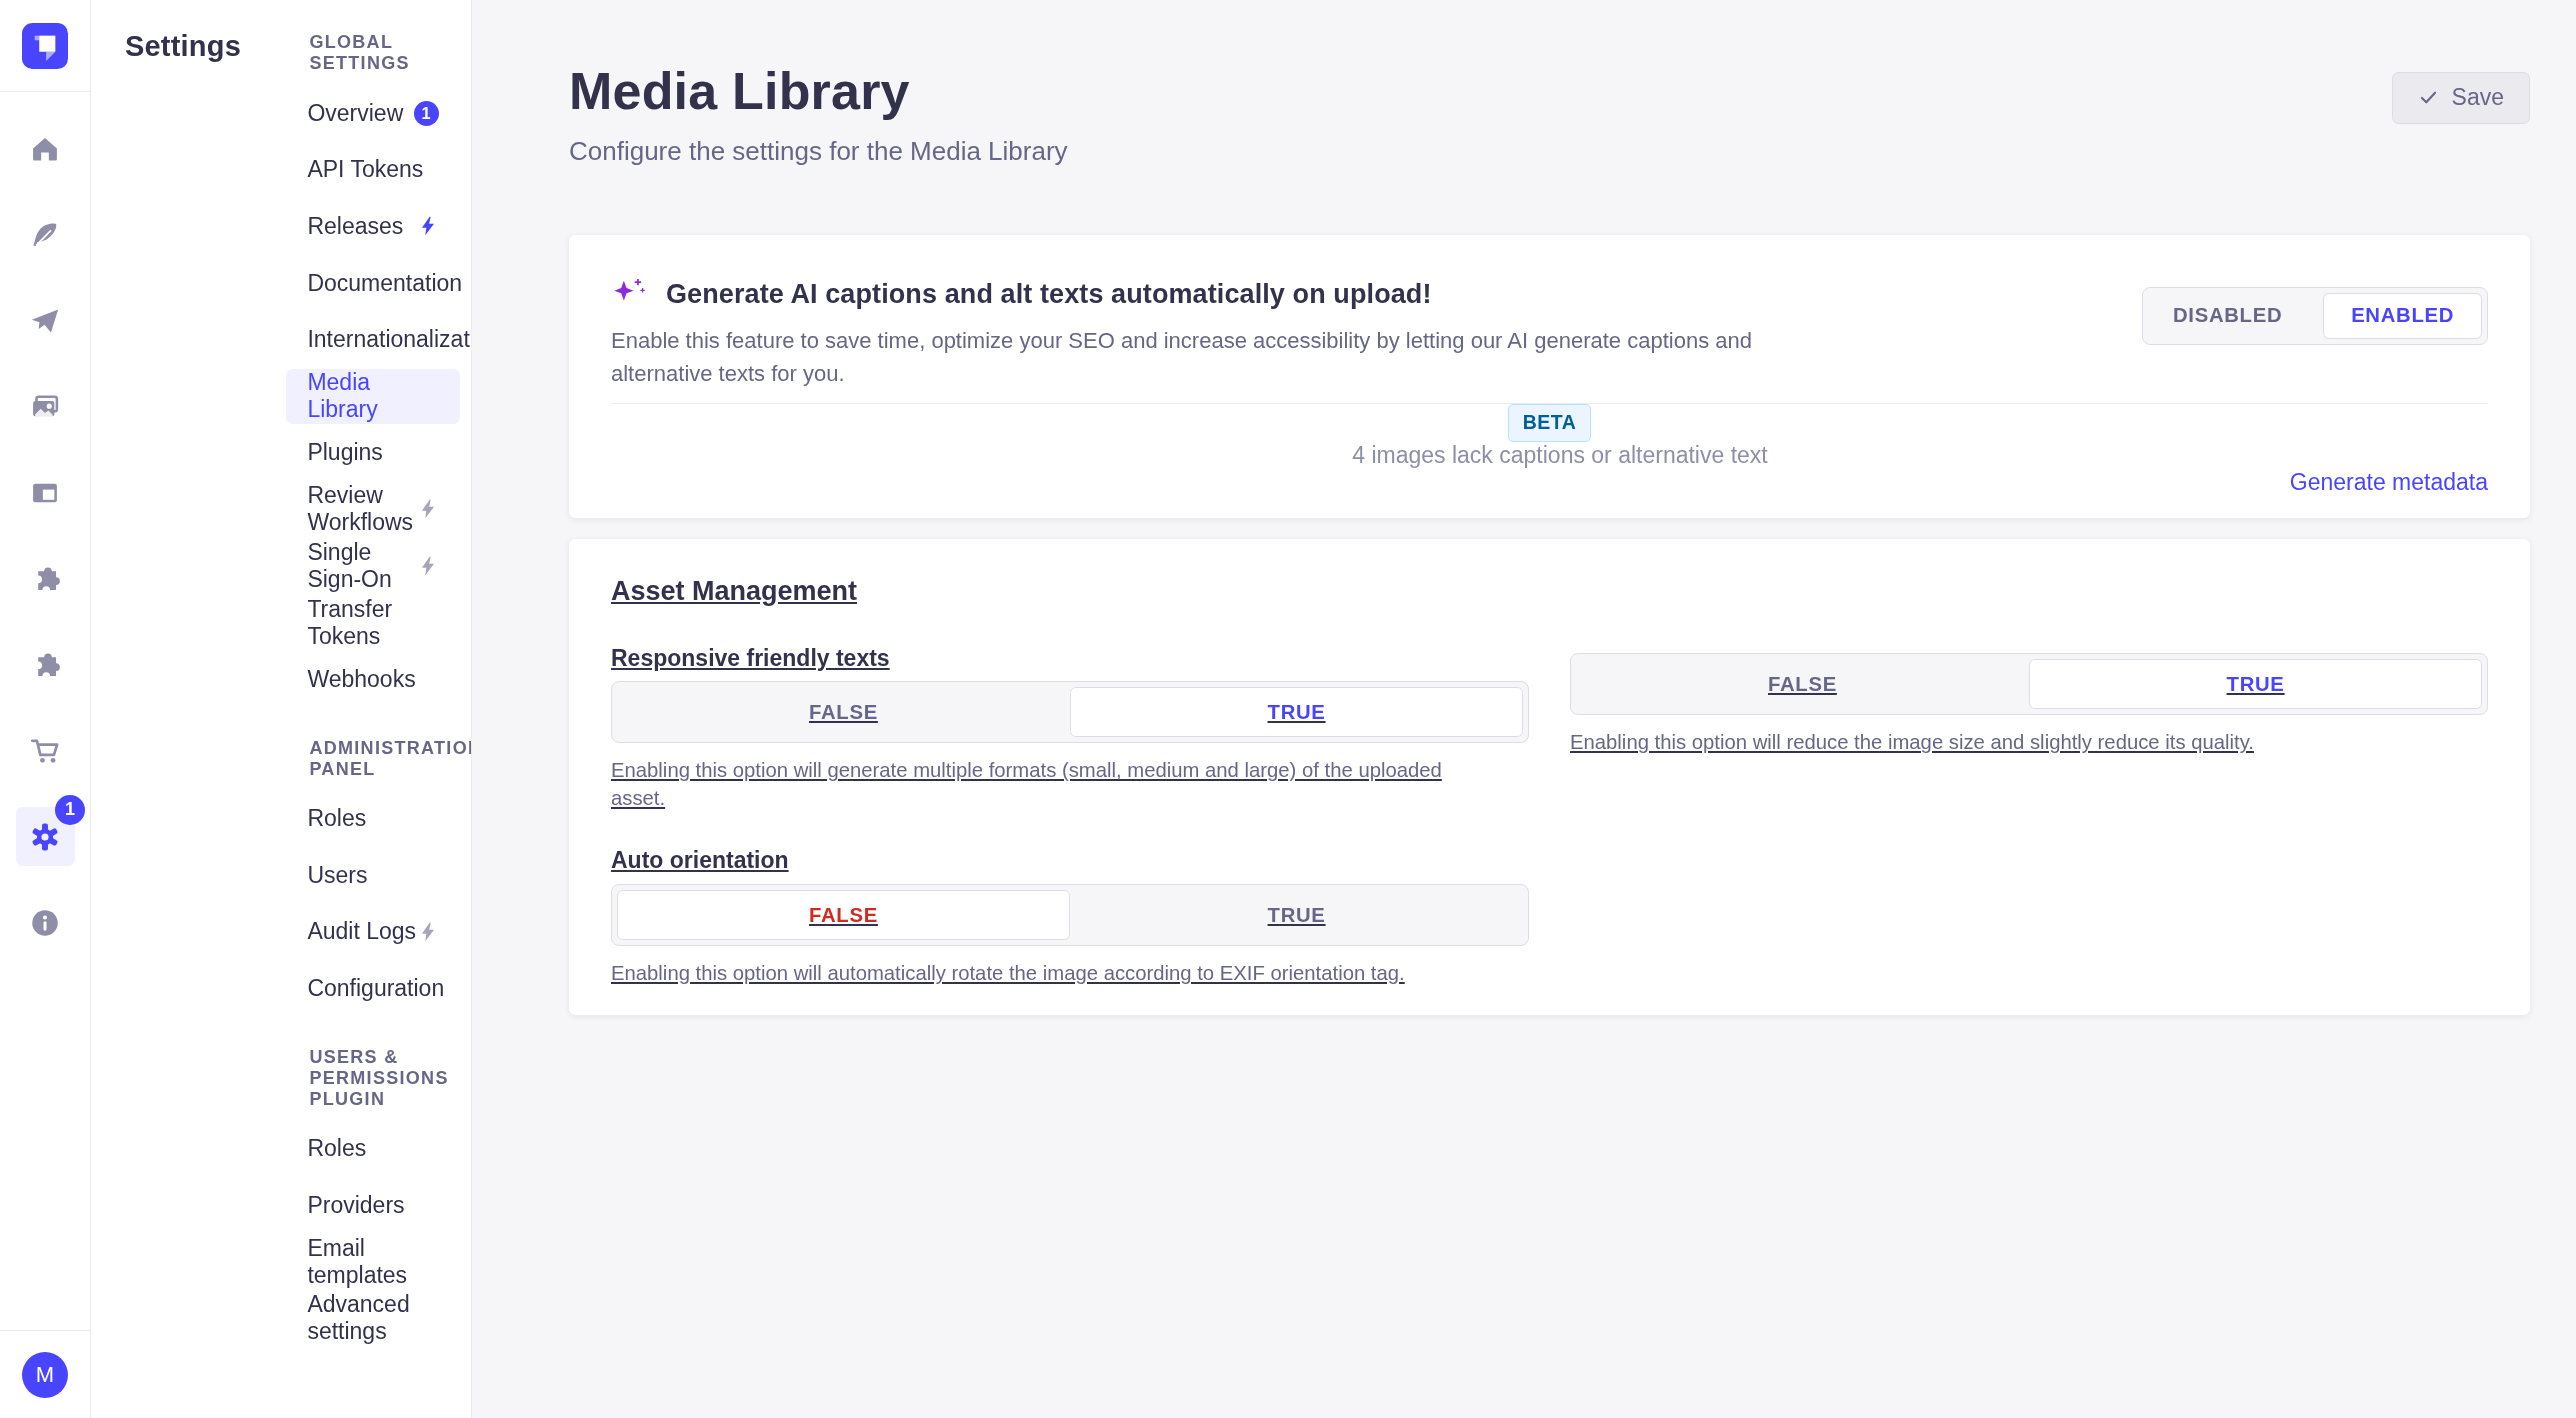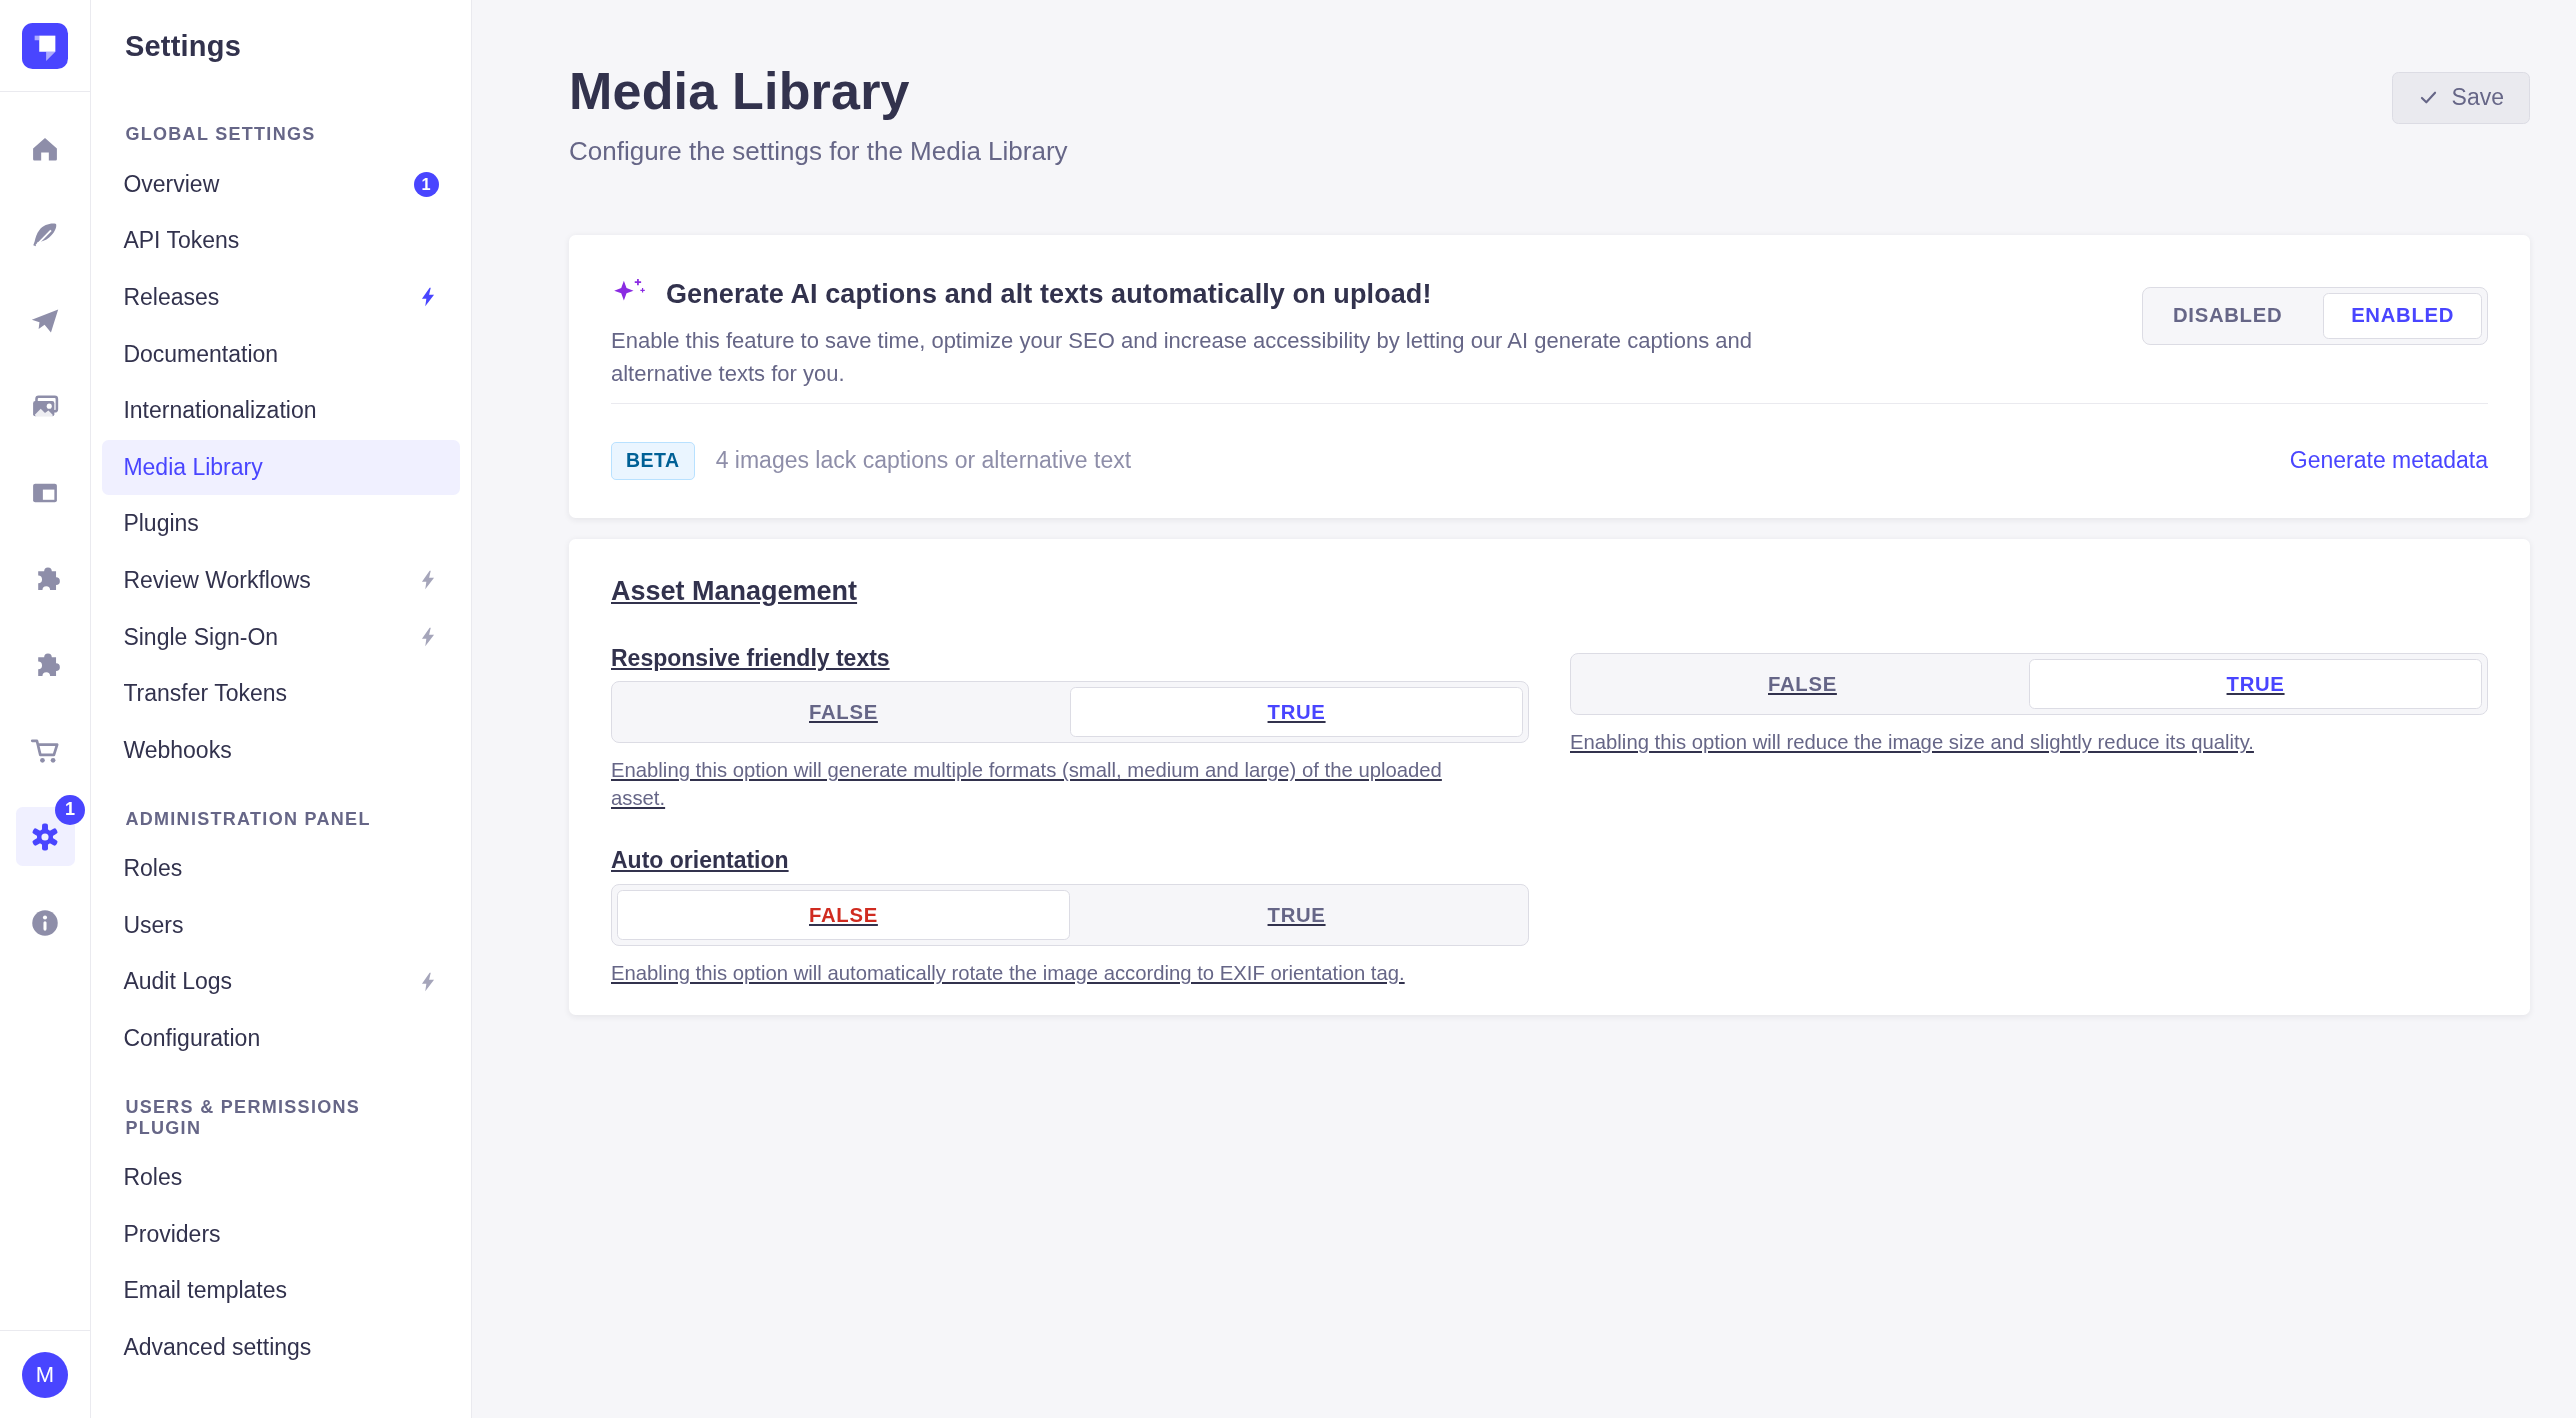--- a/index.html
+++ b/index.html
@@ -28,21 +28,21 @@
   .rail-badge { position:absolute; top:-12.2px; right:-10.6px; min-width:30px; height:30px;
                 border-radius:15.4px; background:#4945ff; color:#fff; font-size:18px;
                 font-weight:700; display:flex; align-items:center; justify-content:center; }
   .rail-bottom { margin-top:auto; border-top:0.8px solid #eaeaef; height:88px;
                  display:flex; align-items:center; justify-content:center; flex-shrink:0;}
   .avatar { width:46px; height:46px; border-radius:50%; background:#4945ff; color:#fff;
             font-size:22px; display:flex; align-items:center; justify-content:center; cursor:pointer; }
 
   
   .sidebar { width:381px; background:#ffffff; border-right:0.8px solid #eaeaef;
-             display:flex; flex-direction:column; flex-shrink:0; overflow:hidden; }
+             display:flex; flex-direction:row; flex-shrink:0; overflow:hidden;justify-content:space-between; }
   .sidebar-header { height:92px; flex-shrink:0; display:flex; align-items:center; padding:0 34px; }
   .sidebar-title { font-size:29px; font-weight:700; color:#32324d; letter-spacing:0.2px; }
   .sidebar-list { padding:21px 11.4px 0; overflow:hidden; }
   .section-header { padding:11.4px 23px; margin-top:19.5px; font-size:18px; font-weight:700;
                     letter-spacing:1.3px; color:#666687; }
   .section:first-child .section-header { margin-top:0; }
   .side-item { display:flex; align-items:center; height:55px; padding:0 21px; margin-bottom:1.6px;
                border-radius:6.5px; font-size:23px; color:#32324d; cursor:pointer; }
   .side-item.active { background:#f0f0ff; color:#4945ff; font-weight:500; }
   .side-right { margin-left:auto; display:flex; align-items:center; }
@@ -75,21 +75,21 @@
             border-radius:8.1px; flex-shrink:0; }
   .toggle-opt { display:flex; align-items:center; justify-content:center; height:46px;
                 font-size:20.3px; font-weight:700; letter-spacing:0.7px; color:#666687;
                 border-radius:5.7px; border:0.8px solid transparent; cursor:pointer; }
   .banner-toggle { margin-top:11.4px; margin-left:49px;gap:16px; }
   .banner-toggle .toggle-opt { min-width:159px; padding:0 8.1px; }
   .toggle-opt.sel { background:#ffffff; border-color:#dcdce4; }
   .toggle-opt.sel-true { color:#4945ff; }
   .toggle-opt.sel-false { color:#d02b20; }
   .ai-divider { border-top:0.8px solid #eaeaef; margin:0 42px; }
-  .ai-row2 { height:114px; padding:0 42px; display:flex; align-items:center; }
+  .ai-row2 { height:114px; padding:0 42px; display:flex; align-items:center;flex-direction:column; }
   .beta-badge { background:#eaf5ff; border:0.8px solid #b8e1ff; color:#006096; font-size:19.5px;
                 font-weight:700; letter-spacing:0.5px; padding:6.5px 14px; border-radius:4.9px; }
   .beta-text { margin-left:21px; font-size:23px; color:#8e8ea9; }
   .gen-link { margin-left:auto; font-size:23px; color:#4945ff; cursor:pointer; text-decoration:none; }
 
   
   .asset-card { margin-top:21px; height:476px; padding:37px 42px 8px; overflow:hidden;text-decoration:underline; }
   .asset-title { font-size:27px; font-weight:700; color:#32324d; }
   .fields-grid { margin-top:37px; display:grid; grid-template-columns:1fr 1fr;
                  column-gap:41px; row-gap:34px; }

